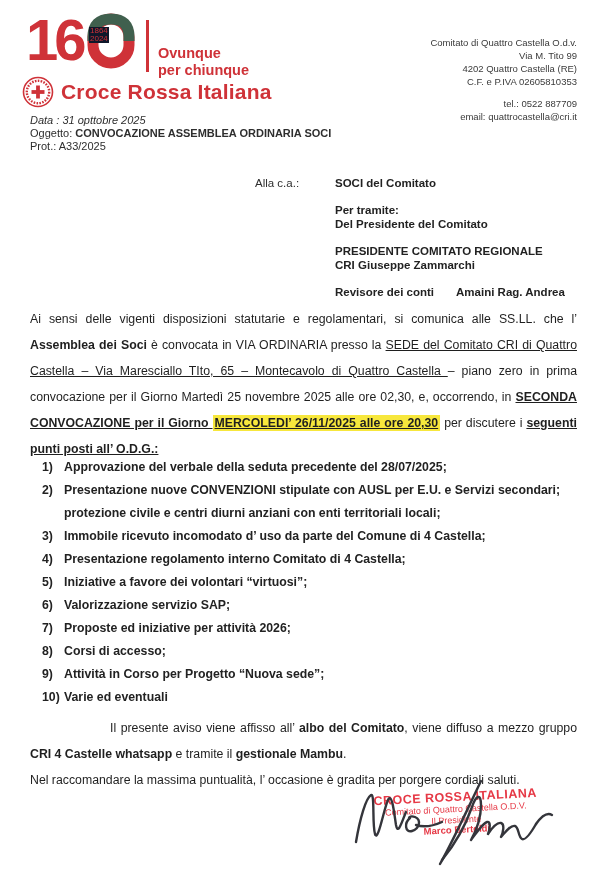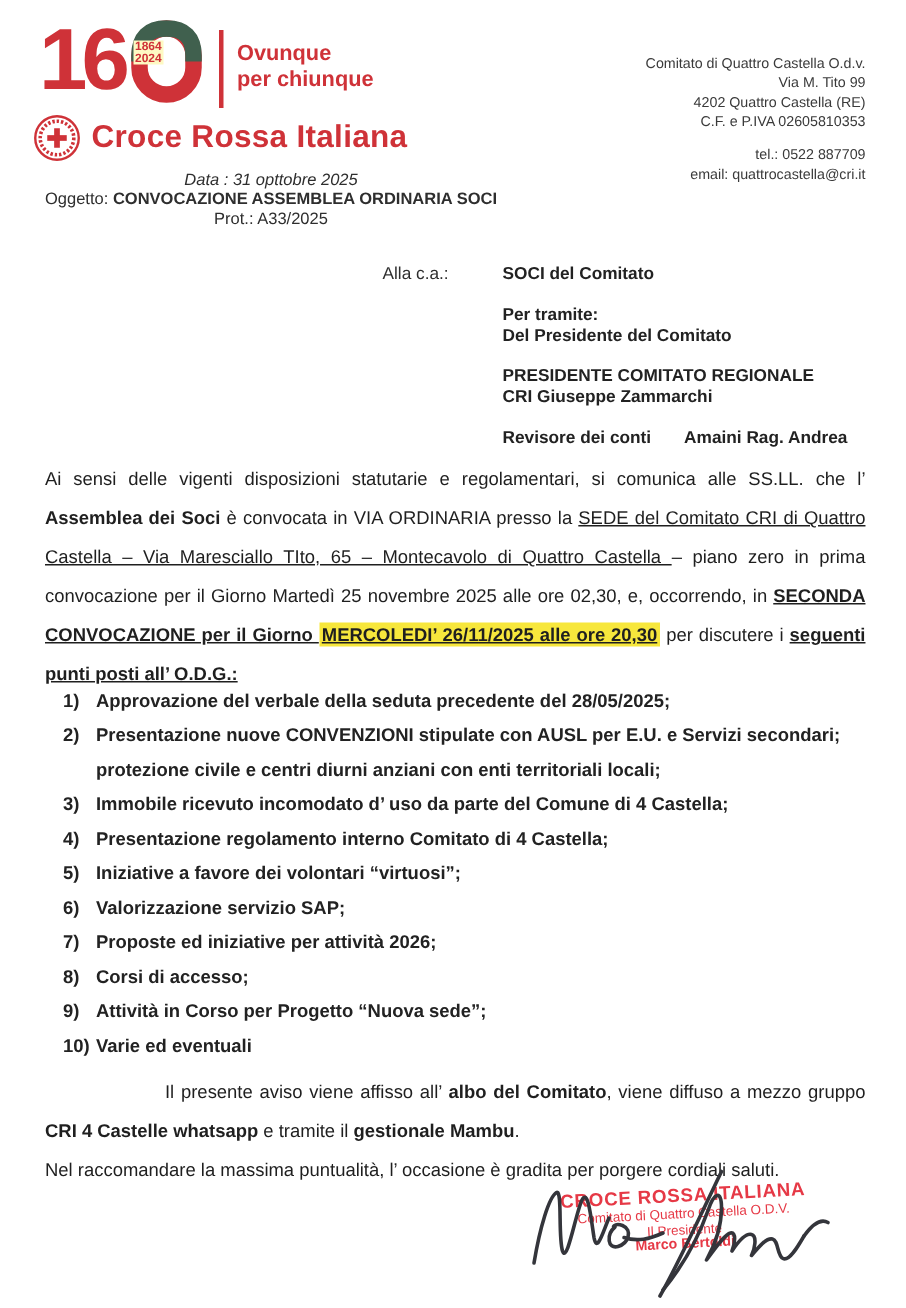--- a/index.html
+++ b/index.html
@@ -12,38 +12,38 @@
     font-family:"Liberation Sans", sans-serif; color:var(--ink); overflow:hidden;
   }
   
   .logo-row{position:absolute; left:26px; top:12px; display:flex; align-items:flex-start;}
   .logo-number{
     font-size:58px; font-weight:800; color:var(--red); line-height:56px;
     letter-spacing:-4px; font-family:"Liberation Sans", sans-serif;text-align:center;
   }
   .logo-zero{margin-left:2px; display:block;}
   .logo-years{
-    position:absolute; left:89px; top:27px; background:#fef9c3; padding:0 1px;
-    color:var(--red); font-weight:700; font-size:8px; line-height:8px; text-align:left;
+    position:absolute; left:89px; top:27px; background:#0f172a; padding:0 1px;
+    color:var(--red); font-weight:400; font-size:8px; line-height:8px; text-align:left;
   }
   .logo-sep{position:absolute; left:146px; top:20px; width:3px; height:52px; background:var(--red);}
   .tagline{
-    position:absolute; left:158px; top:28px; color:var(--red);
+    position:absolute; left:158px; top:45px; color:var(--red);
     font-weight:700; font-size:14.5px; line-height:17px;
   }
   .brand-row{position:absolute; left:22px; top:76px; display:flex; align-items:center;}
   .brand-title{color:var(--red); font-weight:700; font-size:21px; margin-left:7px; letter-spacing:0.2px;}
   
   .contact{
     position:absolute; right:27px; top:36px; text-align:right;
     font-size:9.5px; line-height:13px; color:#3a3a3a;
   }
   .contact .gap{margin-top:9px;}
   
-  .meta{position:absolute; left:30px; top:114px; font-size:11px; line-height:13px; color:#2e2e2e;text-align:center;}
+  .meta{position:absolute; left:30px; top:114px; font-size:11px; line-height:13px; color:#2e2e2e;}
   .meta .date{font-style:italic;}
   .meta .subject{font-weight:700;}
   
   .recipients{position:absolute; left:255px; top:176px; font-size:11.5px; line-height:14px;}
   .recipients .row{display:flex;}
   .recipients .label{width:80px; font-weight:400; color:#2e2e2e;}
   .recipients .b{font-weight:700;}
   .recipients .indent{padding-left:80px;}
   .recipients .gap{margin-top:13px;}
   .recipients .spacer{display:inline-block; width:22px;}
@@ -140,21 +140,21 @@
     </div>
   </div>
 
   <div class="intro">
     <span>Ai sensi delle vigenti disposizioni statutarie e regolamentari, si comunica alle SS.LL. che l’ </span><span class="b">Assemblea dei Soci</span><span> è convocata in VIA ORDINARIA presso la </span><span class="u">SEDE del Comitato CRI di Quattro Castella – Via Maresciallo TIto, 65 – Montecavolo di Quattro Castella </span><span>– piano zero in prima convocazione per il Giorno Martedì 25 novembre 2025 alle ore 02,30, e, occorrendo, in </span><span class="b u">SECONDA CONVOCAZIONE per il Giorno </span><span class="b u hl">MERCOLEDI’ 26/11/2025 alle ore 20,30</span><span> per discutere i </span><span class="b u">seguenti punti posti all’ O.D.G.:</span>
   </div>
 
   <div class="odg">
     <div class="odg-item">
         <span class="odg-num">1)</span>
-        <span class="odg-text">Approvazione del verbale della seduta precedente del 28/05/2025;</span>
+        <span class="odg-text">Approvazione del verbale della seduta precedente del 28/07/2025;</span>
       </div>
     <div class="odg-item">
         <span class="odg-num">2)</span>
         <span class="odg-text">Presentazione nuove CONVENZIONI stipulate con AUSL per E.U. e Servizi secondari; protezione civile e centri diurni anziani con enti territoriali locali;</span>
       </div>
     <div class="odg-item">
         <span class="odg-num">3)</span>
         <span class="odg-text">Immobile ricevuto incomodato d’ uso da parte del Comune di 4 Castella;</span>
       </div>
     <div class="odg-item">

